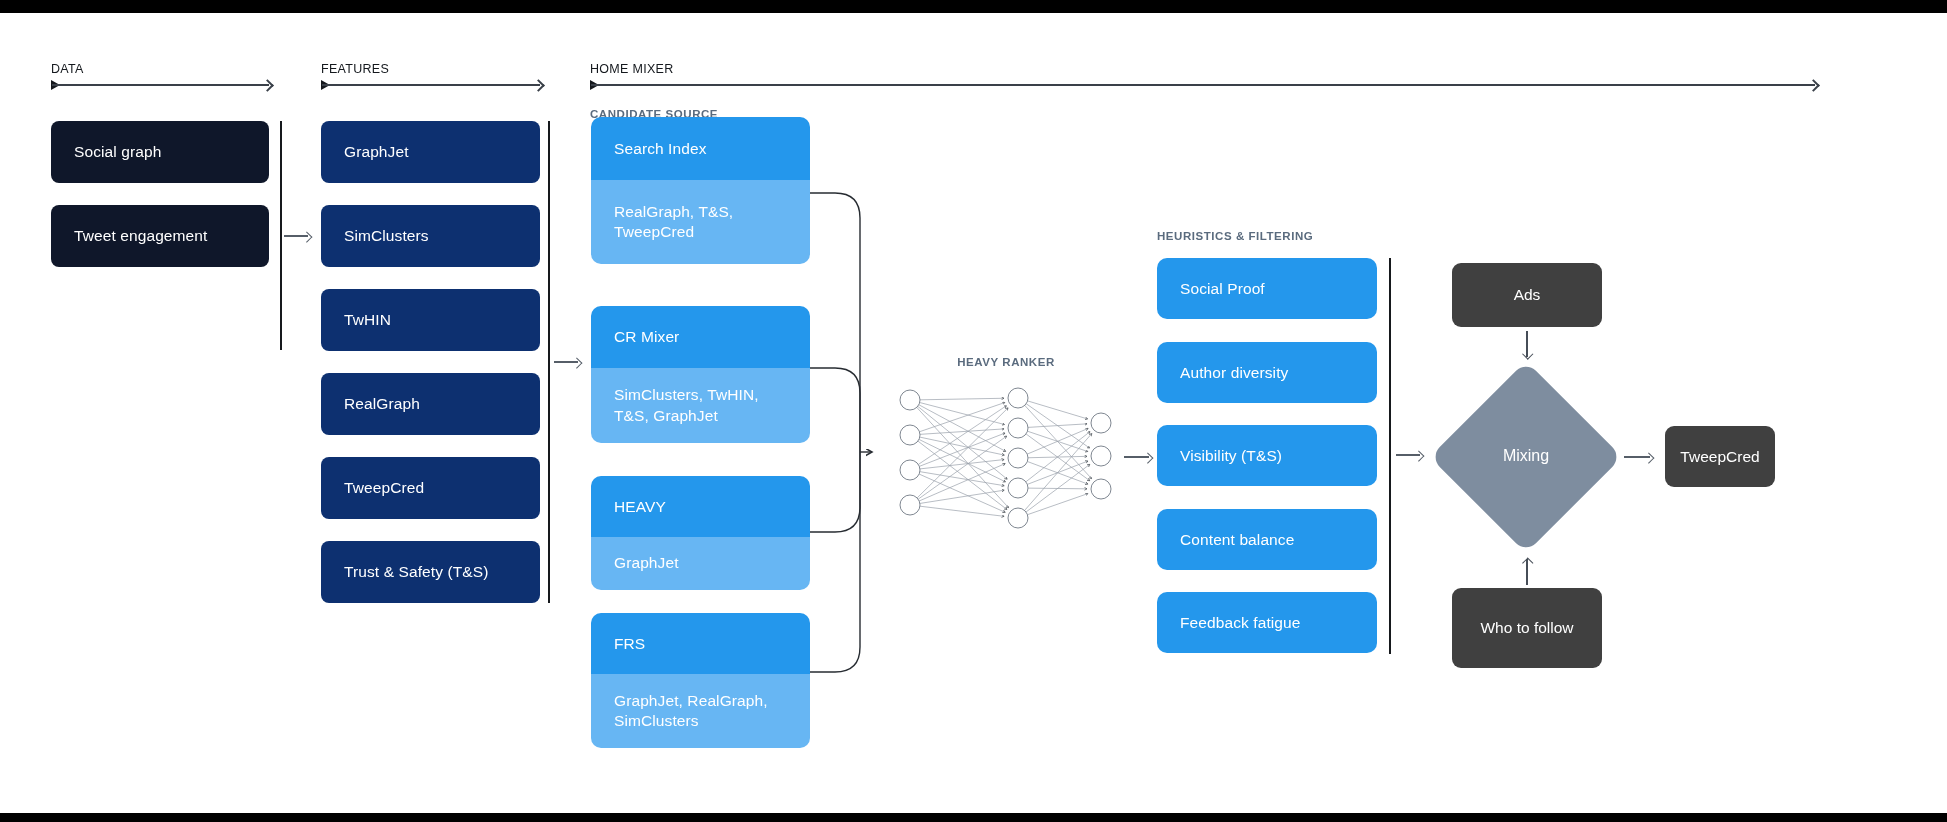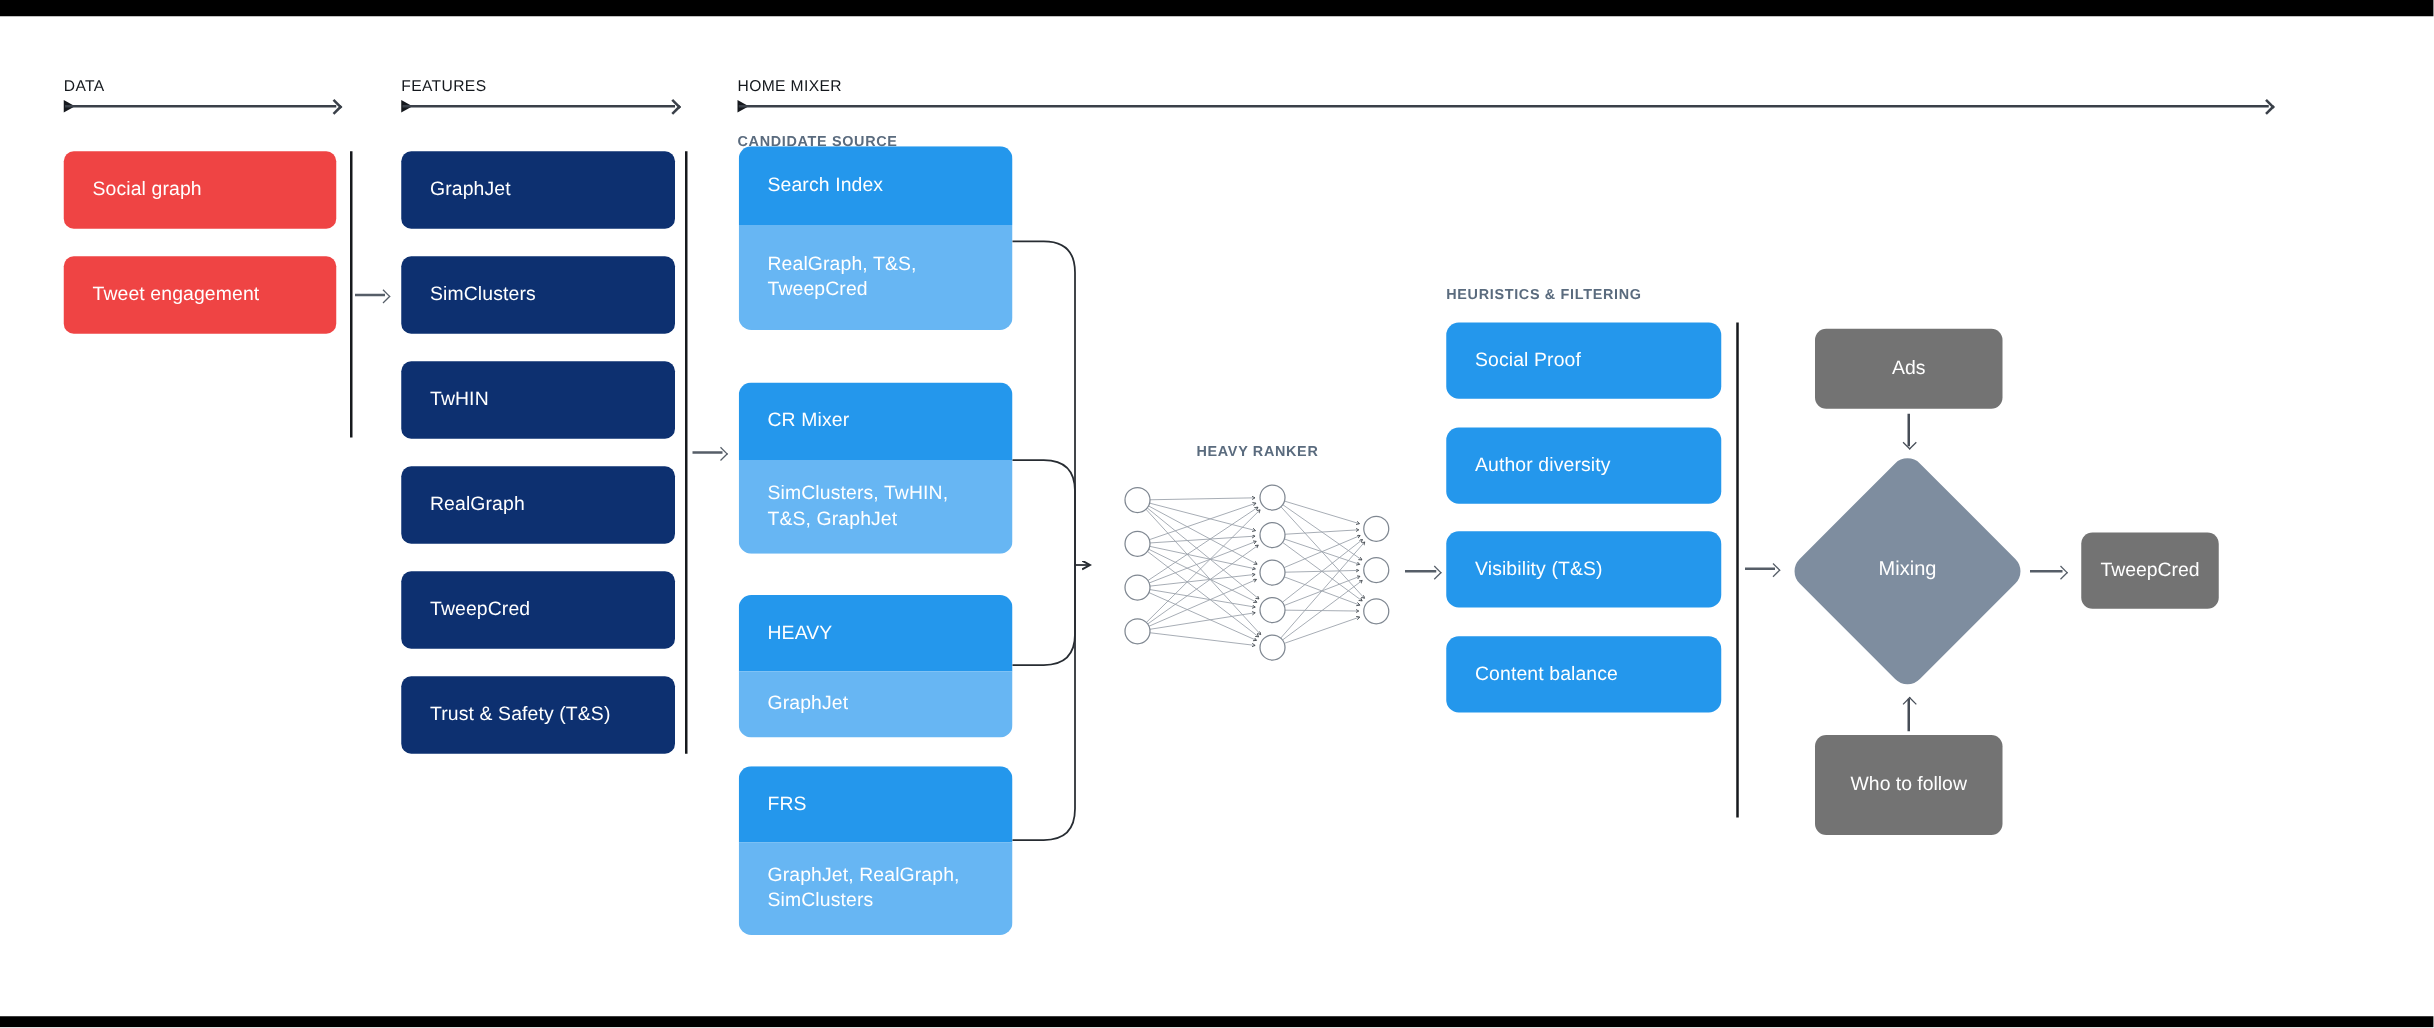--- a/index.html
+++ b/index.html
@@ -29,31 +29,31 @@
   .vflow .ln{position:absolute;top:0;bottom:0;left:4px;width:1.5px;background:#464d57}
   .vflow.down .hd{position:absolute;bottom:0;left:1.5px;width:6.5px;height:6.5px;
       border-bottom:1.5px solid #464d57;border-right:1.5px solid #464d57;transform:rotate(45deg)}
   .vflow.up .hd{position:absolute;top:0;left:1.5px;width:6.5px;height:6.5px;
       border-top:1.5px solid #464d57;border-left:1.5px solid #464d57;transform:rotate(45deg)}
 
   .vline{position:absolute;width:2px;background:#16191d}
 
   .box{position:absolute;display:flex;align-items:center;box-sizing:border-box;
        color:#fff;font-size:15.5px;font-weight:500;border-radius:8px;padding:0 16px 0 23px;letter-spacing:.1px}
-  .data-box{background:#ef4444;left:51px;width:218px;height:62px}
+  .data-box{background:#0f172a;left:51px;width:218px;height:62px}
   .feat-box{background:#0D3070;left:321px;width:219px;height:62px}
   .heu-box{background:#2497EC;left:1157px;width:220px;height:61px;border-radius:10px}
 
   .cand{position:absolute;left:591px;width:219px;border-radius:10px;overflow:hidden;
         color:#fff;font-size:15.5px;font-weight:500;letter-spacing:.1px}
   .cand .head{background:#2497EC;display:flex;align-items:center;padding:0 16px 0 23px;box-sizing:border-box}
   .cand .sub{background:#67B6F3;display:flex;align-items:center;padding:4px 16px 4px 23px;
              box-sizing:border-box;white-space:pre-line;line-height:1.32}
 
-  .pill{position:absolute;background:#737373;border-radius:9px;color:#fff;font-size:15.5px;font-weight:500;
+  .pill{position:absolute;background:#404040;border-radius:9px;color:#fff;font-size:15.5px;font-weight:500;
         display:flex;align-items:center;justify-content:center;text-align:center}
   .diamond{position:absolute;left:1458px;top:389px;width:136px;height:136px;background:#7E8D9F;
            border-radius:14px;transform:rotate(45deg)}
   .diamond-label{position:absolute;left:1430px;top:447px;width:192px;text-align:center;
                  color:#fff;font-size:16px;font-weight:500}
 
   svg.layer{position:absolute;overflow:visible}
   .curve{fill:none;stroke:#272c32;stroke-width:1.4}
   .nn-edge{stroke:#9aa1aa;stroke-width:.7;fill:none}
   .nn-node{fill:#fff;stroke:#7f8791;stroke-width:1}
@@ -193,20 +193,21 @@
     </svg>
   <div class="flow" style="left:1124px;top:452px;width:27px">
       <i class="ln"></i>
       <i class="hd"></i>
     </div>
 
   <div class="box heu-box" style="top:258px">Social Proof</div>
   <div class="box heu-box" style="top:342px">Author diversity</div>
   <div class="box heu-box" style="top:425px">Visibility (T&amp;S)</div>
   <div class="box heu-box" style="top:509px">Content balance</div>
+  <div class="box heu-box" style="top:592px">Feedback fatigue</div>
 
   <div class="flow" style="left:284px;top:231px;width:26px">
       <i class="ln"></i>
       <i class="hd"></i>
     </div>
   <div class="flow" style="left:554px;top:357px;width:26px">
       <i class="ln"></i>
       <i class="hd"></i>
     </div>
   <div class="flow" style="left:1396px;top:450px;width:26px">

